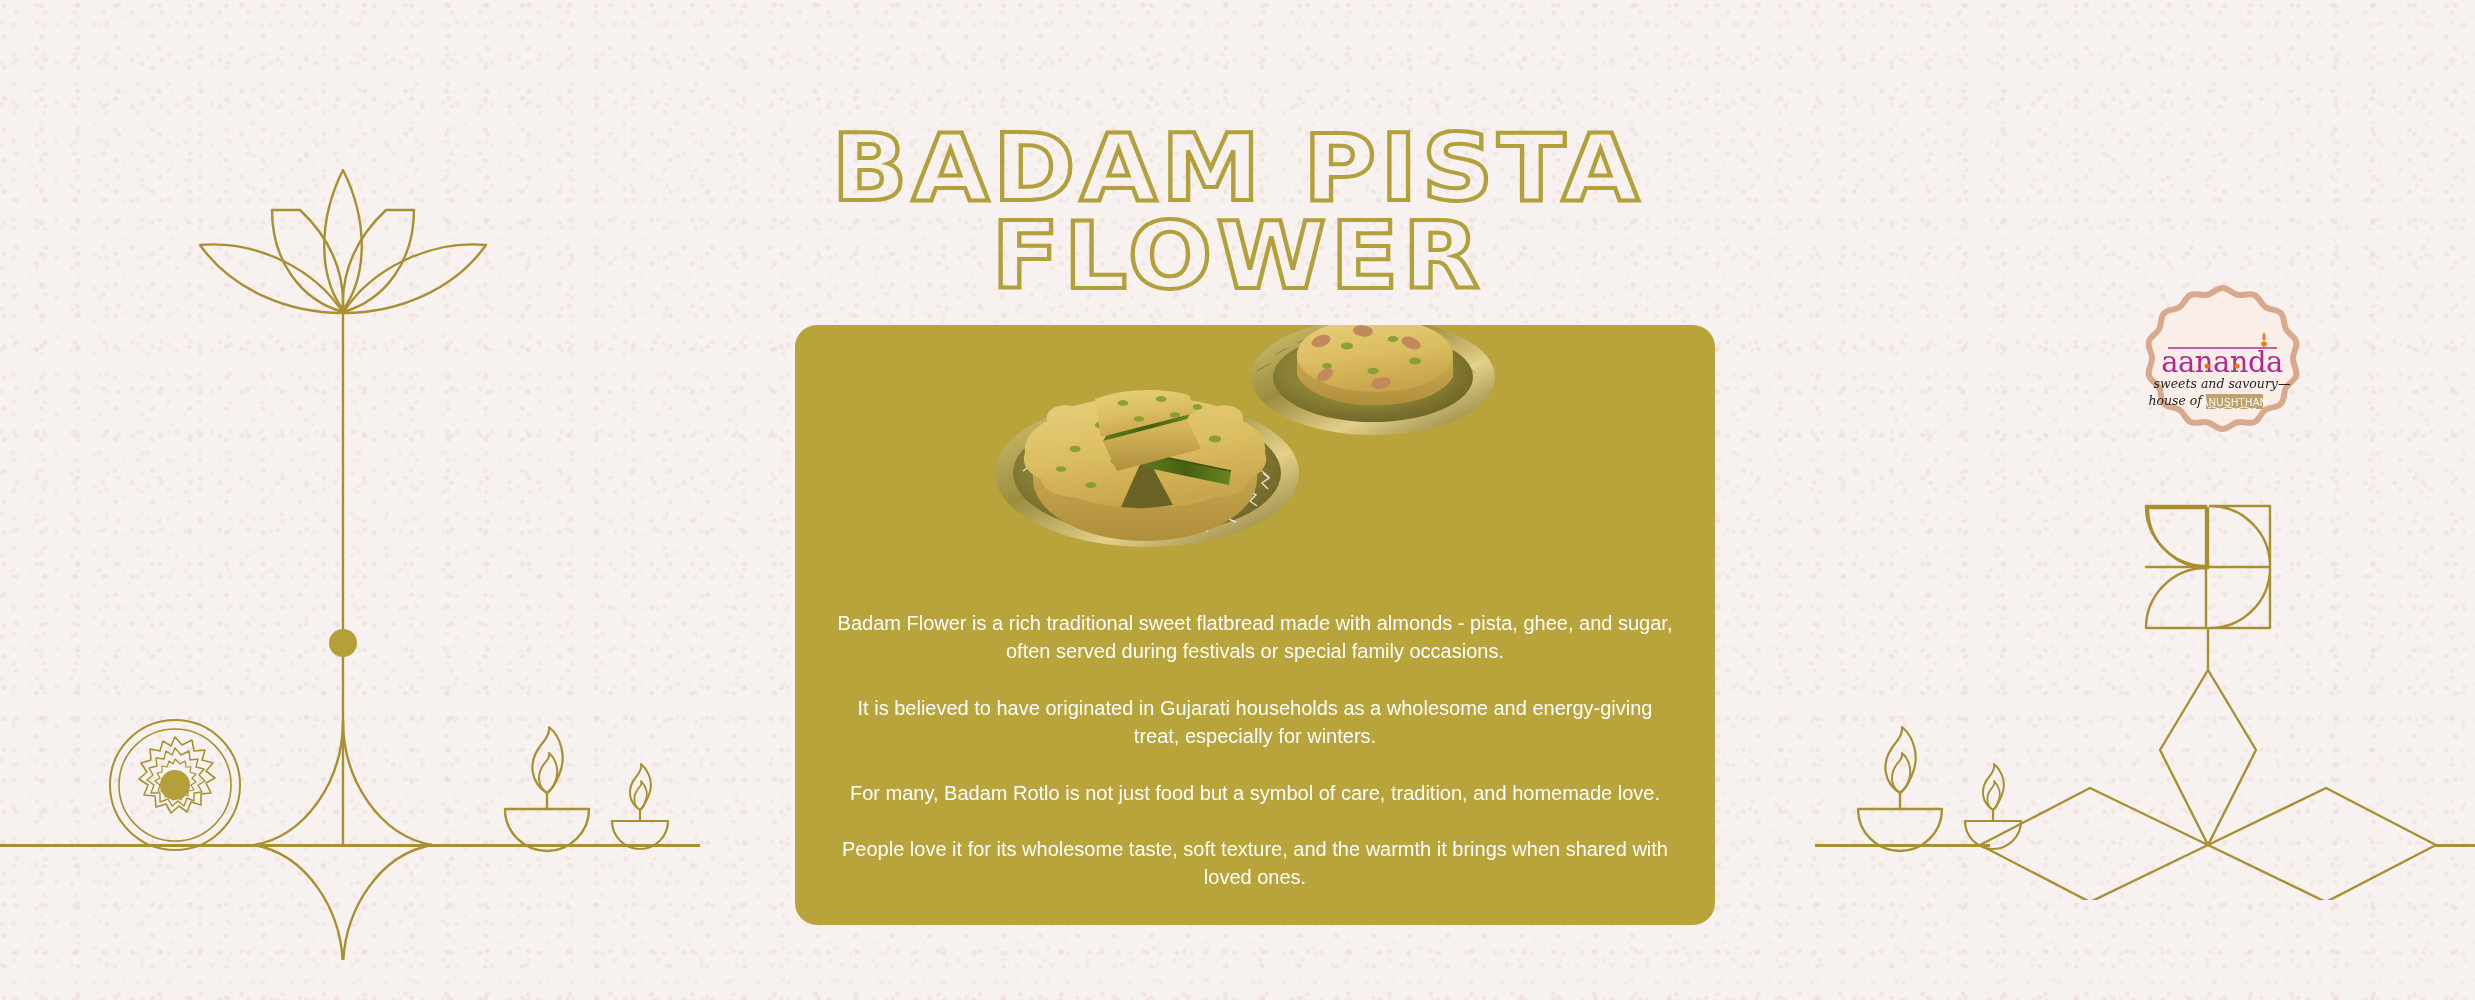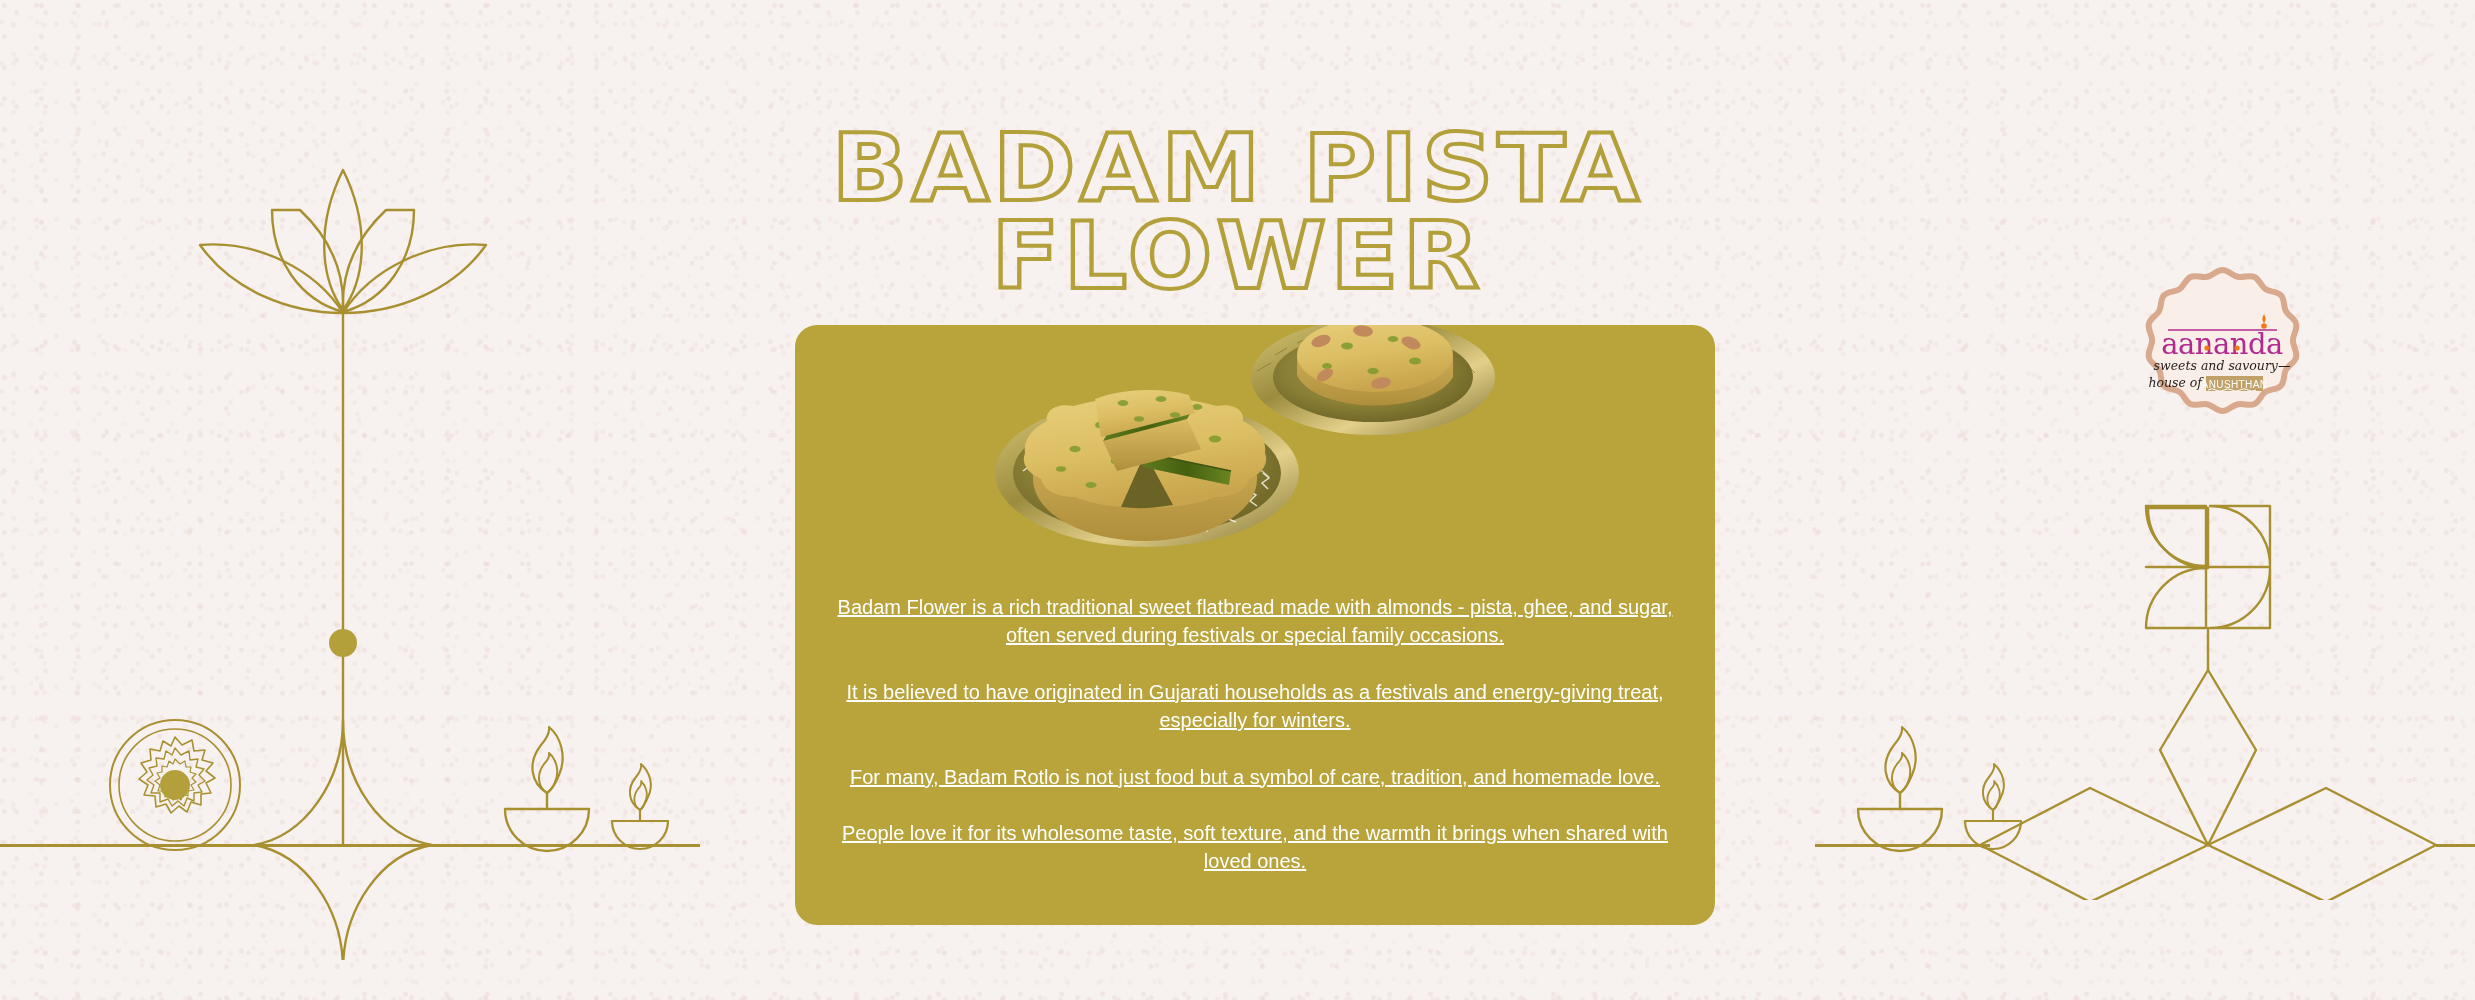--- a/index.html
+++ b/index.html
@@ -66,26 +66,26 @@
   }
   #dish-photo{display:block;}
 
   #paragraphs{
     position:absolute;left:42px;right:42px;top:268px;
     text-align:center;
     color:#ffffff;
     font-size:20px;
     line-height:1.42;
   }
-  #paragraphs p{margin:0 0 28px 0;text-decoration:underline;}
+  #paragraphs p{margin:16px 0 28px 0;}
   #paragraphs p:last-child{margin-bottom:0;}
 
   
   #logo-badge{
-    position:absolute;left:2140px;top:266px;
+    position:absolute;left:2140px;top:284px;
     width:165px;height:165px;
     z-index:6;
     text-align:center;
   }
   #logo-badge svg{display:block;}
 </style>
 </head>
 <body>
 
 <div id="paper-texture"></div>
@@ -304,21 +304,21 @@
             <ellipse cx="164" cy="128" rx="5" ry="2.8"></ellipse>
             <ellipse cx="200" cy="124" rx="5" ry="2.8"></ellipse>
           </g>
         </g>
       </g>
     </svg>
   </div>
 
   <div id="paragraphs">
     <p>Badam Flower is a rich traditional sweet flatbread made with almonds - pista, ghee, and sugar, often served during festivals or special family occasions.</p>
-    <p>It is believed to have originated in Gujarati households as a festivals and energy-giving treat, especially for winters.</p>
+    <p>It is believed to have originated in Gujarati households as a wholesome and energy-giving treat, especially for winters.</p>
     <p>For many, Badam Rotlo is not just food but a symbol of care, tradition, and homemade love.</p>
     <p>People love it for its wholesome taste, soft texture, and the warmth it brings when shared with loved ones.</p>
   </div>
 </div>
 
 <div id="logo-badge">
   <svg width="165" height="165" viewBox="0 0 165 165">
     <defs>
       <path id="scallop" d="M82.5 4
         c6 0 9.5 5.5 15.4 6.8 c5.9 1.3 11.3 -2.3 16.6 0.2 c5.3 2.5 6.1 9 11.1 12.2

